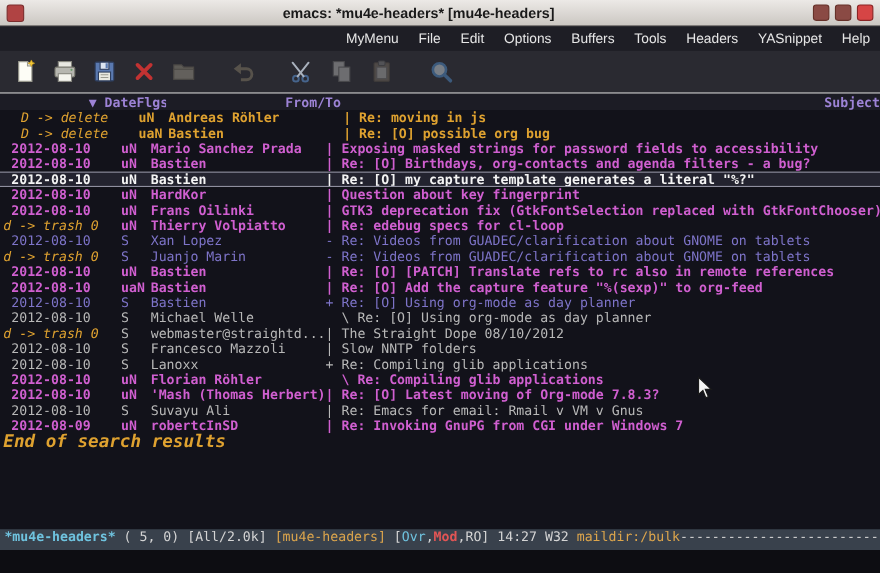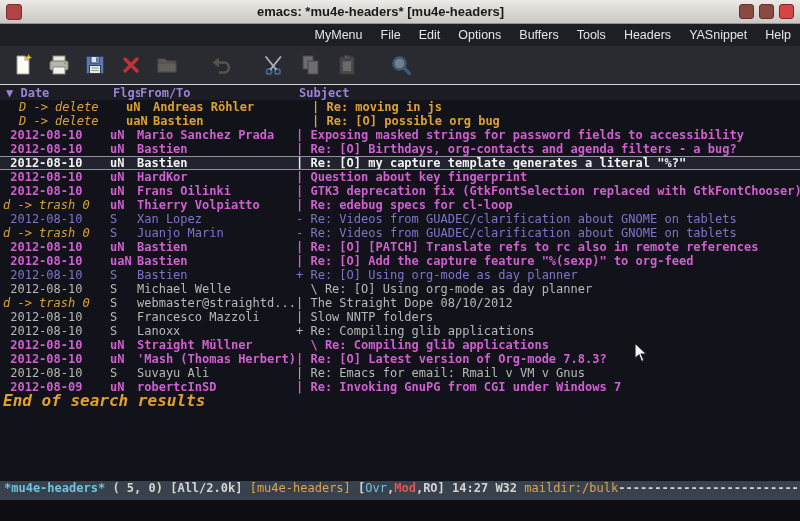--- a/index.html
+++ b/index.html
@@ -23,22 +23,22 @@
 
   
   .toolbar{height:38px;flex:0 0 38px;background:#2a2a31;display:flex;align-items:center;padding-left:10px;gap:10px;}
   .tb-btn{width:26px;height:26px;display:flex;align-items:center;justify-content:center;border-radius:3px;}
   .tb-btn.disabled{opacity:.32;filter:grayscale(60%);}
   .tb-btn.gap{margin-left:18px;}
   .tb-ic{display:flex;}
 
   
   .headerline{height:16px;flex:0 0 16px;box-sizing:border-box;border-top:1px solid #d6d6d6;background:#1c1c25;
-              display:flex;align-items:center;padding-left:6px;font-size:12px;font-weight:bold;
-              color:var(--fg-header-line,#9d83d6);white-space:pre;overflow:hidden;}
+              display:flex;align-items:center;padding-left:17px;font-size:12px;font-weight:bold;
+              color:var(--fg-header-line,#9d83d6);white-space:pre;overflow:hidden;text-align:right;}
 
   
   .c-date{width:107px;flex:0 0 107px;overflow:hidden;}
   .c-flags{width:27px;flex:0 0 27px;overflow:hidden;}
   .c-from{width:159px;flex:0 0 159px;overflow:hidden;}
   .c-subj{flex:1;overflow:hidden;}
 
   
   .buffer{flex:1;background:var(--bg-buffer,#12121a);overflow:hidden;position:relative;}
   .row{display:flex;height:14px;line-height:14px;font-size:12px;padding-left:3px;white-space:pre;box-sizing:border-box;}
@@ -48,21 +48,21 @@
   .face-marked{color:var(--fg-mark-orange,#dfa230);font-weight:bold;margin-left:16px;}
   .face-current{color:var(--fg-current-line,#f4f4f4);font-weight:bold;background:var(--bg-current-line,#23232f);
                 border-top:1px solid #8f8f9f;border-bottom:1px solid #8f8f9f;line-height:12px;}
   .mark{color:var(--fg-mark-orange,#dfa230);font-style:italic;font-weight:normal;}
   .end-marker{color:var(--fg-mark-orange,#dfa230);font-style:italic;font-weight:bold;font-size:16px;
               height:14px;line-height:14px;padding-left:3px;white-space:pre;}
 
   
   .modeline{height:19px;flex:0 0 19px;background:var(--bg-mode-line,#39414c);display:flex;align-items:flex-start;
             font-size:12px;padding-left:4px;white-space:pre;overflow:hidden;}
-  .ml-plain{color:var(--fg-mode-line,#d4d4d4);font-weight:bold;}
+  .ml-plain{color:var(--fg-mode-line,#d4d4d4);}
   .ml-buffer{color:var(--ml-buffer-name,#6fc3df);font-weight:bold;}
   .ml-minor{color:var(--ml-minor-mode,#dca54c);}
   .ml-ovr{color:var(--ml-buffer-name,#6fc3df);}
   .ml-mod{color:var(--ml-modified,#e25555);font-weight:bold;}
   .ml-folder{color:var(--ml-minor-mode,#dca54c);font-weight:normal;}
 
   
   .minibuffer{height:21px;flex:0 0 21px;background:#0d0d12;}
 
   
@@ -205,22 +205,22 @@
         <div class="row face-unread"><span class="c-date mark">d -&gt; trash 0</span><span class="c-flags">uN</span><span class="c-from">Thierry Volpiatto</span><span class="c-subj">| Re: edebug specs for cl-loop</span></div>
         <div class="row face-read"><span class="c-date"> 2012-08-10</span><span class="c-flags">S</span><span class="c-from">Xan Lopez</span><span class="c-subj">- Re: Videos from GUADEC/clarification about GNOME on tablets</span></div>
         <div class="row face-read"><span class="c-date mark">d -&gt; trash 0</span><span class="c-flags">S</span><span class="c-from">Juanjo Marin</span><span class="c-subj">- Re: Videos from GUADEC/clarification about GNOME on tablets</span></div>
         <div class="row face-unread"><span class="c-date"> 2012-08-10</span><span class="c-flags">uN</span><span class="c-from">Bastien</span><span class="c-subj">| Re: [O] [PATCH] Translate refs to rc also in remote references</span></div>
         <div class="row face-unread"><span class="c-date"> 2012-08-10</span><span class="c-flags">uaN</span><span class="c-from">Bastien</span><span class="c-subj">| Re: [O] Add the capture feature "%(sexp)" to org-feed</span></div>
         <div class="row face-read"><span class="c-date"> 2012-08-10</span><span class="c-flags">S</span><span class="c-from">Bastien</span><span class="c-subj">+ Re: [O] Using org-mode as day planner</span></div>
         <div class="row face-normal"><span class="c-date"> 2012-08-10</span><span class="c-flags">S</span><span class="c-from">Michael Welle</span><span class="c-subj">  \ Re: [O] Using org-mode as day planner</span></div>
         <div class="row face-normal"><span class="c-date mark">d -&gt; trash 0</span><span class="c-flags">S</span><span class="c-from">webmaster@straightd...</span><span class="c-subj">| The Straight Dope 08/10/2012</span></div>
         <div class="row face-normal"><span class="c-date"> 2012-08-10</span><span class="c-flags">S</span><span class="c-from">Francesco Mazzoli</span><span class="c-subj">| Slow NNTP folders</span></div>
         <div class="row face-normal"><span class="c-date"> 2012-08-10</span><span class="c-flags">S</span><span class="c-from">Lanoxx</span><span class="c-subj">+ Re: Compiling glib applications</span></div>
-        <div class="row face-unread"><span class="c-date"> 2012-08-10</span><span class="c-flags">uN</span><span class="c-from">Straight Müllner</span><span class="c-subj">  \ Re: Compiling glib applications</span></div>
-        <div class="row face-unread"><span class="c-date"> 2012-08-10</span><span class="c-flags">uN</span><span class="c-from">'Mash (Thomas Herbert)</span><span class="c-subj">| Re: [O] Latest version of Org-mode 7.8.3?</span></div>
+        <div class="row face-unread"><span class="c-date"> 2012-08-10</span><span class="c-flags">uN</span><span class="c-from">Florian Röhler</span><span class="c-subj">  \ Re: Compiling glib applications</span></div>
+        <div class="row face-unread"><span class="c-date"> 2012-08-10</span><span class="c-flags">uN</span><span class="c-from">'Mash (Thomas Herbert)</span><span class="c-subj">| Re: [O] Latest moving of Org-mode 7.8.3?</span></div>
         <div class="row face-normal"><span class="c-date"> 2012-08-10</span><span class="c-flags">S</span><span class="c-from">Suvayu Ali</span><span class="c-subj">| Re: Emacs for email: Rmail v VM v Gnus</span></div>
         <div class="row face-unread"><span class="c-date"> 2012-08-09</span><span class="c-flags">uN</span><span class="c-from">robertcInSD</span><span class="c-subj">| Re: Invoking GnuPG from CGI under Windows 7</span></div>
       </div>
     <div class="end-marker">End of search results</div>
   </div>
 
   <div class="modeline" id="mode-line"><span class="ml-buffer">*mu4e-headers*</span><span class="ml-plain"> ( 5, 0) </span><span class="ml-plain">[All/2.0k] </span><span class="ml-minor">[mu4e-headers] </span><span class="ml-plain">[</span><span class="ml-ovr">Ovr</span><span class="ml-plain">,</span><span class="ml-mod">Mod</span><span class="ml-plain">,</span><span class="ml-plain">RO</span><span class="ml-plain">] </span><span class="ml-plain">14:27 </span><span class="ml-plain">W32 </span><span class="ml-folder">maildir:/bulk</span><span class="ml-plain">----------------------------</span></div>
 
   <div class="minibuffer"></div>
 

